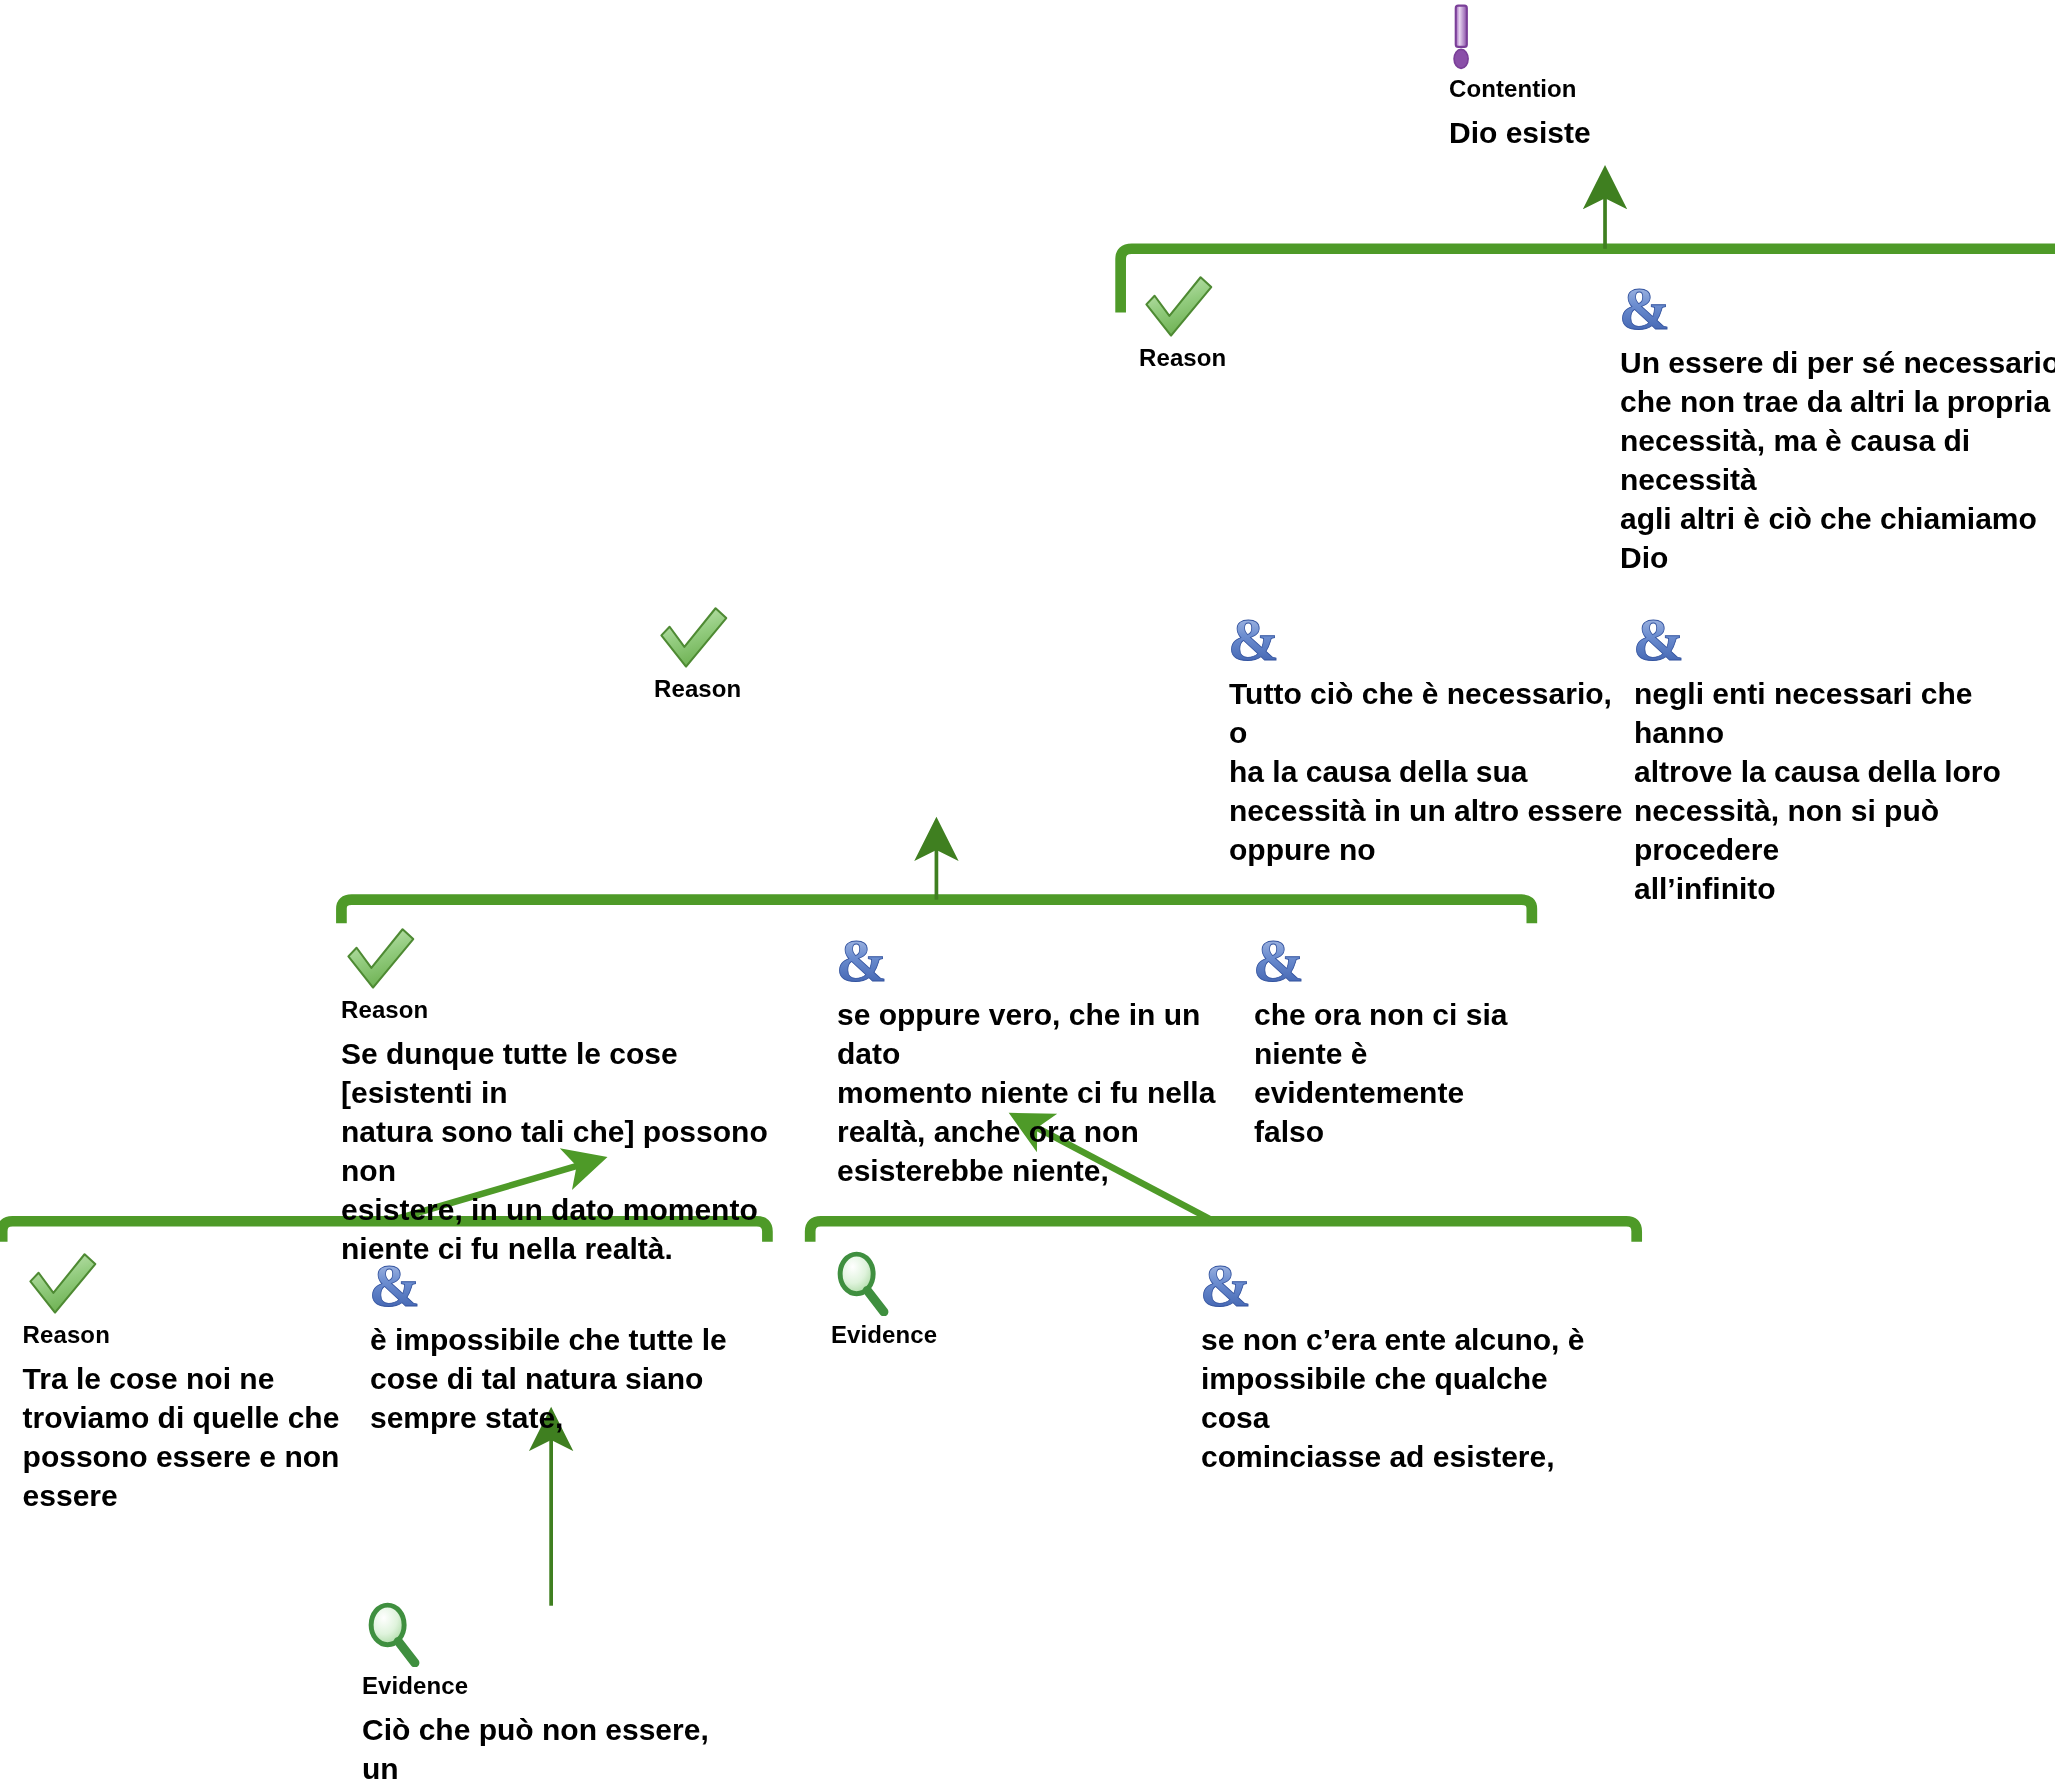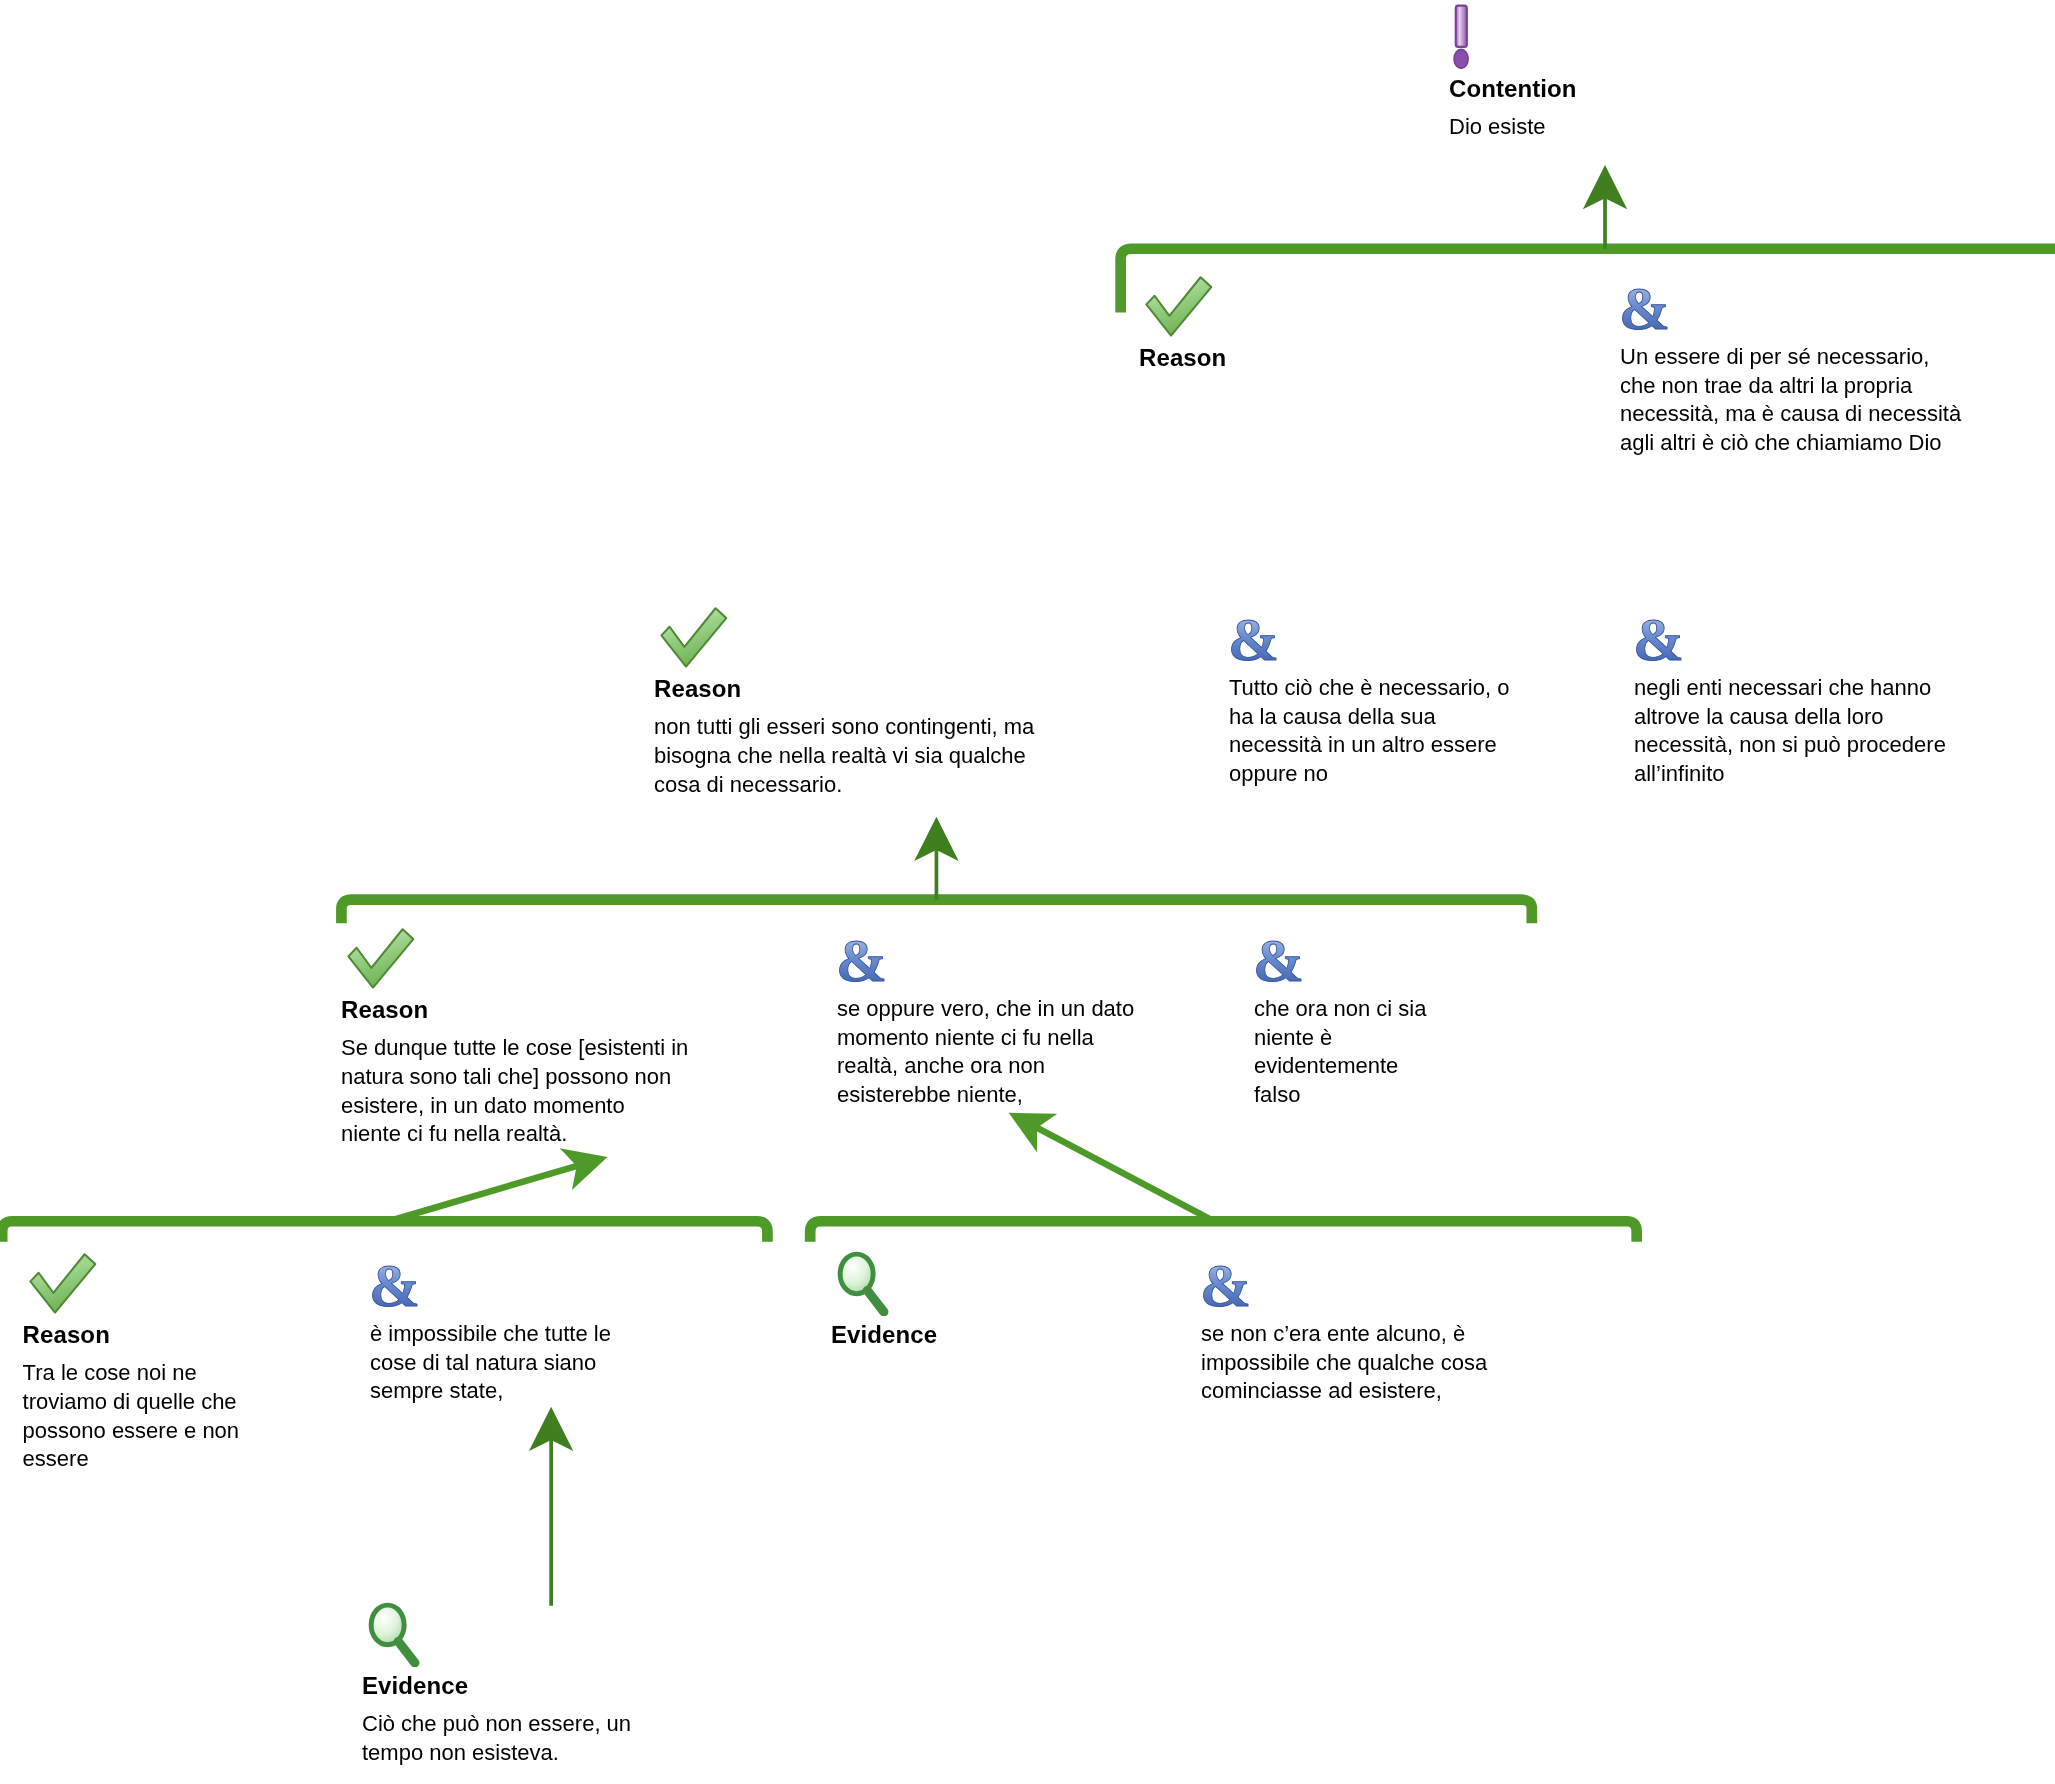--- a/index.html
+++ b/index.html
@@ -31,23 +31,24 @@
   .node-type {
     display: block;
     font-weight: bold;
     font-size: 24px;
     line-height: 1.22;
     margin-bottom: 10px;
     letter-spacing: 0.1px;
   }
   .node-text {
     display: block;
-    font-size: 22px;
+    font-size: 30px;
     line-height: 1.30;
     white-space: pre-line;
+    font-weight: bold;
   }
   
   #wires {
     position: absolute;
     left: 0; top: 0;
     width: 2481px; height: 1785px;
     pointer-events: none;
   }
 </style>
 </head>
@@ -144,23 +145,20 @@
 agli altri è ciò che chiamiamo Dio</span>
   </div>
 
   <div class="node" style="left:654px; top:604px; width:559px;">
     <span class="icon-wrap">
       <svg width="78" height="66" viewBox="0 0 190 160">
         <path d="M18 76 L38 55 L74 104 L150 10 L176 34 L78 152 Z" fill="url(#gChk1)" stroke="#4e8a33" stroke-width="5" stroke-linejoin="round"></path>
       </svg>
     </span>
     <span class="node-type">Reason</span>
-    <span class="node-text">non tutti gli esseri sono contingenti, ma
-bisogna che nella realtà vi sia qualche
-cosa di necessario.</span>
   </div>
 
   <div class="node no-type" style="left:1229px; top:604px; width:395px;">
     <span class="icon-wrap">
       <svg width="49" height="66" viewBox="0 0 120 160">
         <text x="60" y="136" text-anchor="middle" font-family="'Liberation Serif', serif" font-size="150" font-weight="bold" fill="url(#gAmp1)" stroke="#33539f" stroke-width="2">&amp;</text>
       </svg>
     </span>
 
     <span class="node-text">Tutto ciò che è necessario, o

